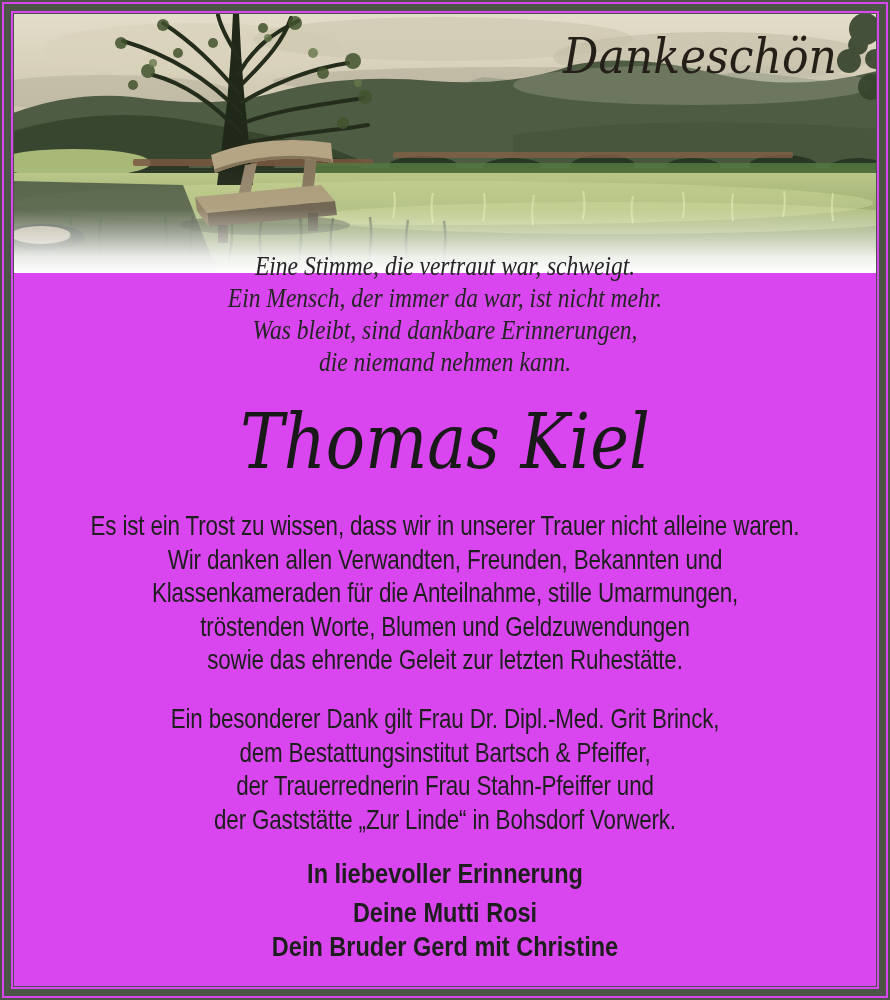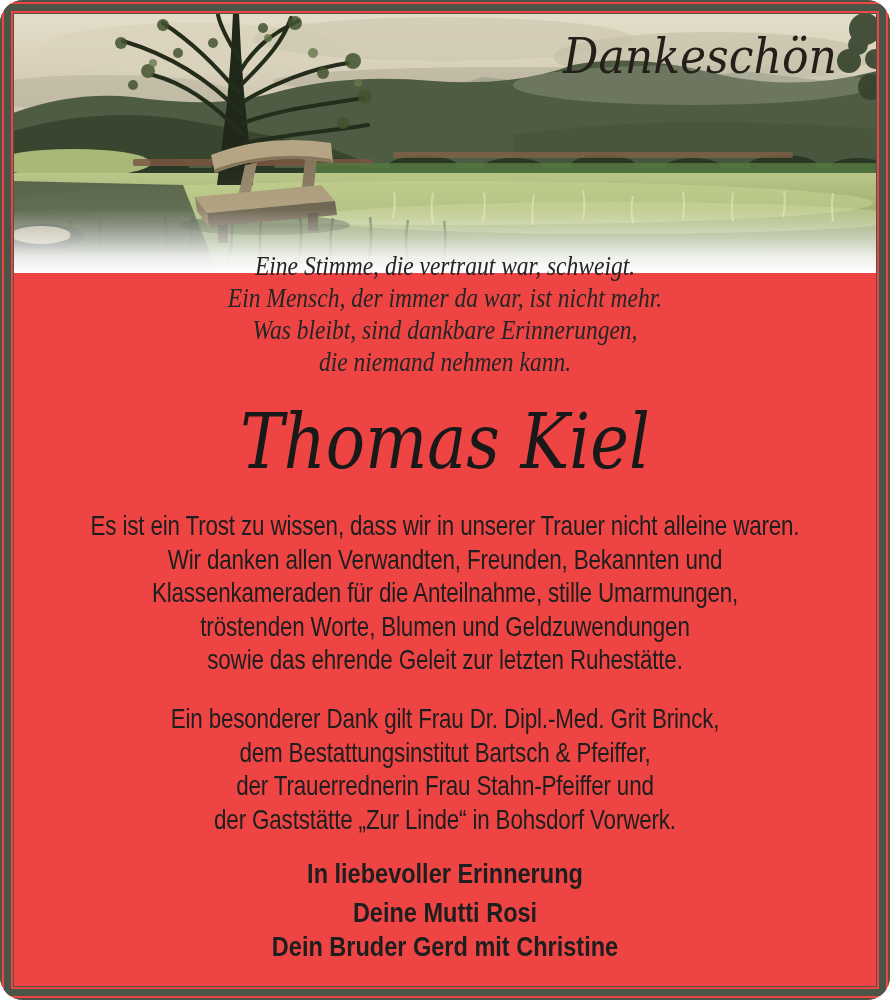--- a/index.html
+++ b/index.html
@@ -1,23 +1,22 @@
 <!DOCTYPE html>
 <html><head>
 <meta charset="utf-8">
 <style>
   html,body{margin:0;padding:0;background:#ffffff;}
   .page{
     position:relative;
     width:890px;height:1000px;
-    background:#ef4444;
+    background:#d946ef;
     overflow:hidden;
     font-family:"Liberation Sans", sans-serif;
     color:#1e1e1e;
-    border-radius:23px;
   }
   
   .frame-outer{position:absolute;inset:0;border:2px solid #4a5447;pointer-events:none;z-index:6;}
   .frame-thick{position:absolute;inset:4px;border:7px solid #4a5447;pointer-events:none;z-index:6;}
   .frame-inner{position:absolute;inset:13px;border:1.5px solid #4a5447;pointer-events:none;z-index:5;}
 
   .photo{
     position:absolute;left:13px;top:13px;width:864px;height:260px;z-index:1;
   }
   .photo svg{display:block;width:864px;height:260px;}

